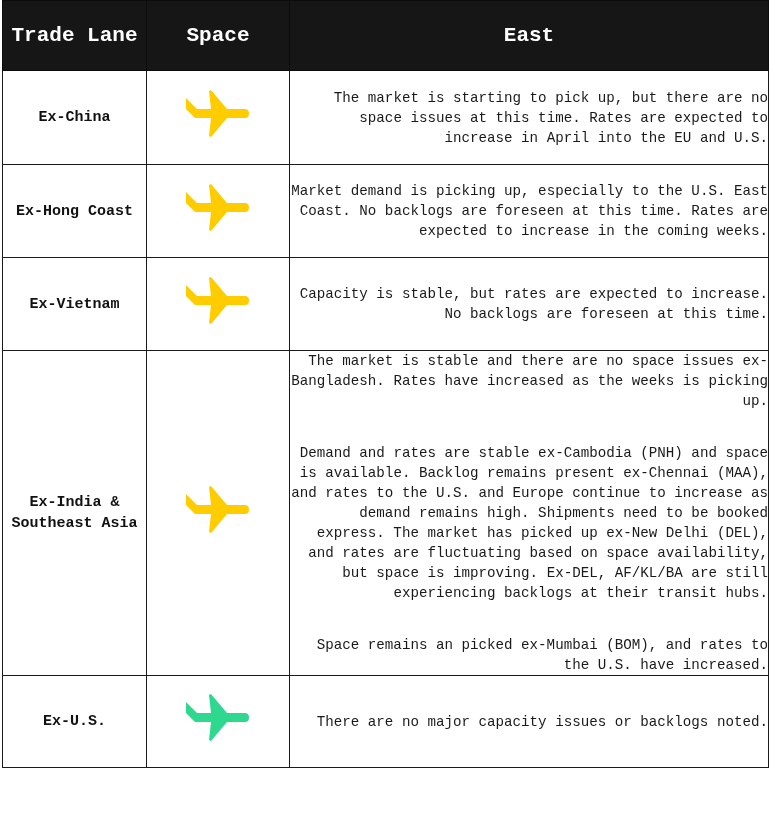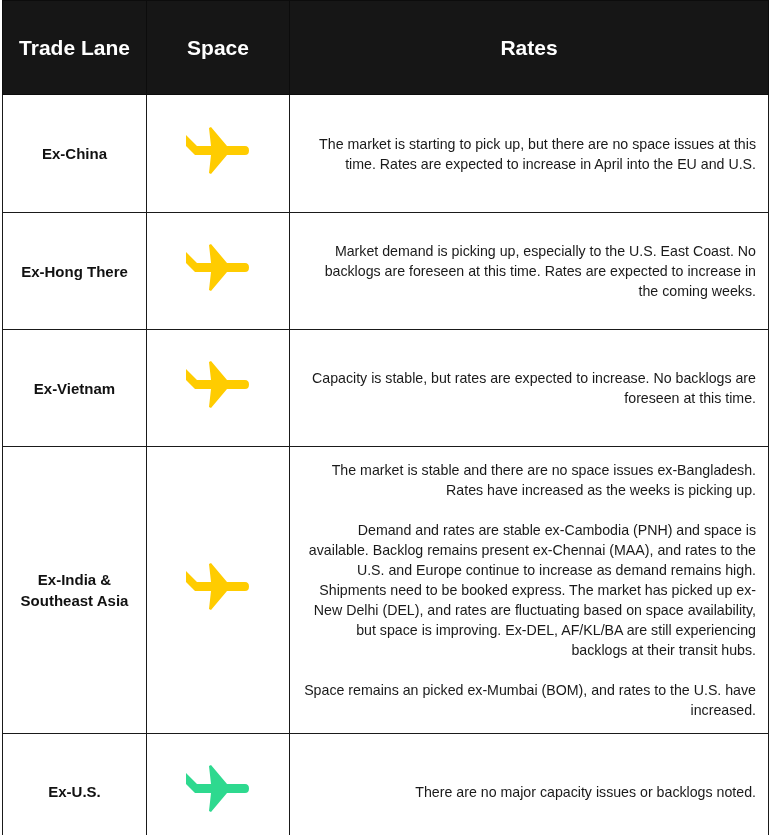--- a/index.html
+++ b/index.html
@@ -6,21 +6,22 @@
   body { width: 775px; height: 835px; position: relative; overflow: hidden;
          font-family: "Liberation Sans", sans-serif; color: #111; }
   table.lanes {
     position: absolute; left: 2px; top: 0;
     width: 766px;
     border-collapse: collapse;
     table-layout: fixed;
   }
   table.lanes th, table.lanes td {
     border: 1.5px solid #1a1a1a;
-    padding: 12px;
+    padding: 0;
+    font-family: Liberation Mono, monospace;
   }
   table.lanes thead th {
     background: #161616;
     color: #ffffff;
     font-weight: bold;
     font-size: 21px;
     height: 69px;
     text-align: center;
     border-top: 1px solid #2a2a2a;
     border-color: #0c0c0c;
@@ -36,21 +37,21 @@
   }
   td.space { text-align: center; vertical-align: middle; }
   td.notes {
     vertical-align: middle;
     font-size: 14.2px; line-height: 20px;
     padding: 0 2px 0 2px;
     color: #1a1a1a;
     text-align: right;
   }
   td.notes p { margin: 0; }
-  td.notes p + p { margin-top: 20px; }
+  td.notes p + p { margin-top: 32px; }
   .plane { display: inline-block; width: 66px; height: 50px; }
   .plane svg { display: block; width: 66px; height: 50px; }
   tr.r1 td { height: 93px; }
   tr.r2 td { height: 92px; }
   tr.r3 td { height: 92px; }
   tr.r4 td { height: 262px; }
   tr.r5 td { height: 122px; }
   tr.r6 td { height: 91px; }
 </style>
 </head>
@@ -59,37 +60,37 @@
 <table class="lanes">
   <colgroup>
     <col class="c-lane">
       <col class="c-space">
       <col class="c-notes">
   </colgroup>
   <thead>
     <tr>
       <th>Trade Lane</th>
       <th>Space</th>
-      <th>Rates</th>
+      <th>East</th>
     </tr>
   </thead>
   <tbody>
     <tr class="r1">
       <td class="lane">Ex-China</td>
       <td class="space">
         <span class="plane"><svg viewBox="0 0 66 50" xmlns="http://www.w3.org/2000/svg">
               <path fill="#FFCC00" d="M1 8 L12 19 L26 19 L24 1 L26 0 L42 19 L60 19 Q64 19 64 23.5 Q64 28 60 28 L42 28 L26 47 L24 46 L26 28 L10 28 L1 19 Z"></path>
             </svg></span>
       </td>
       <td class="notes">
         <p>The market is starting to pick up, but there are no space issues at this time. Rates are expected to increase in April into the EU and U.S.</p>
       </td>
     </tr>
     <tr class="r2">
-      <td class="lane">Ex-Hong There</td>
+      <td class="lane">Ex-Hong Coast</td>
       <td class="space">
         <span class="plane"><svg viewBox="0 0 66 50" xmlns="http://www.w3.org/2000/svg">
               <path fill="#FFCC00" d="M1 8 L12 19 L26 19 L24 1 L26 0 L42 19 L60 19 Q64 19 64 23.5 Q64 28 60 28 L42 28 L26 47 L24 46 L26 28 L10 28 L1 19 Z"></path>
             </svg></span>
       </td>
       <td class="notes">
         <p>Market demand is picking up, especially to the U.S. East Coast. No backlogs are foreseen at this time. Rates are expected to increase in the coming weeks.</p>
       </td>
     </tr>
     <tr class="r3">

